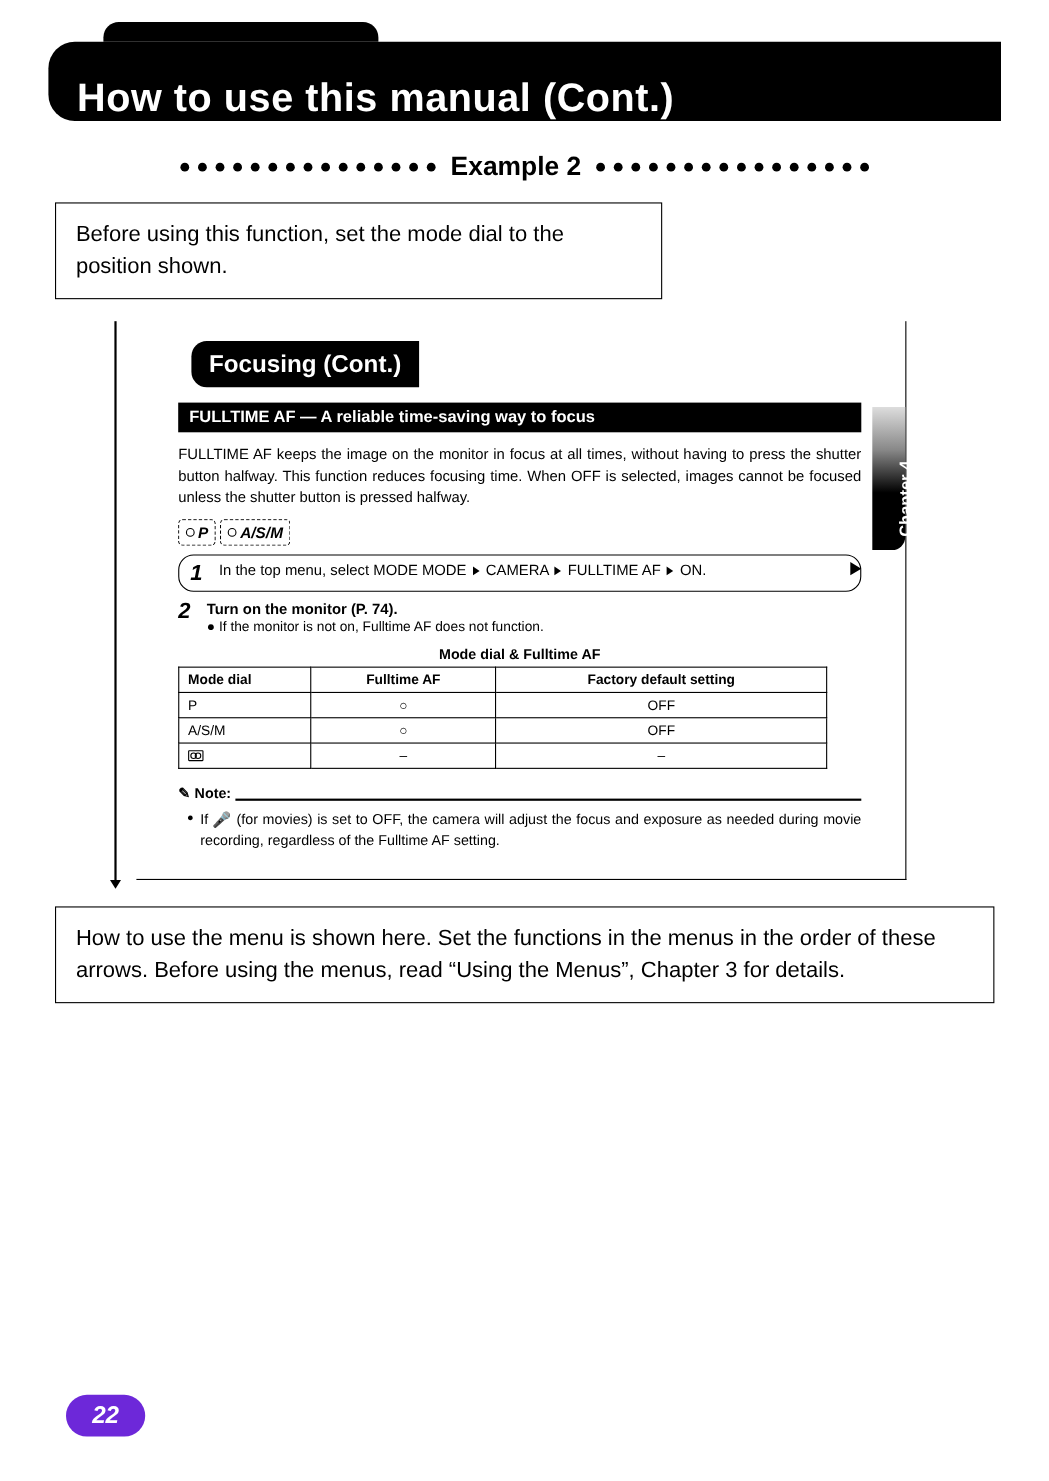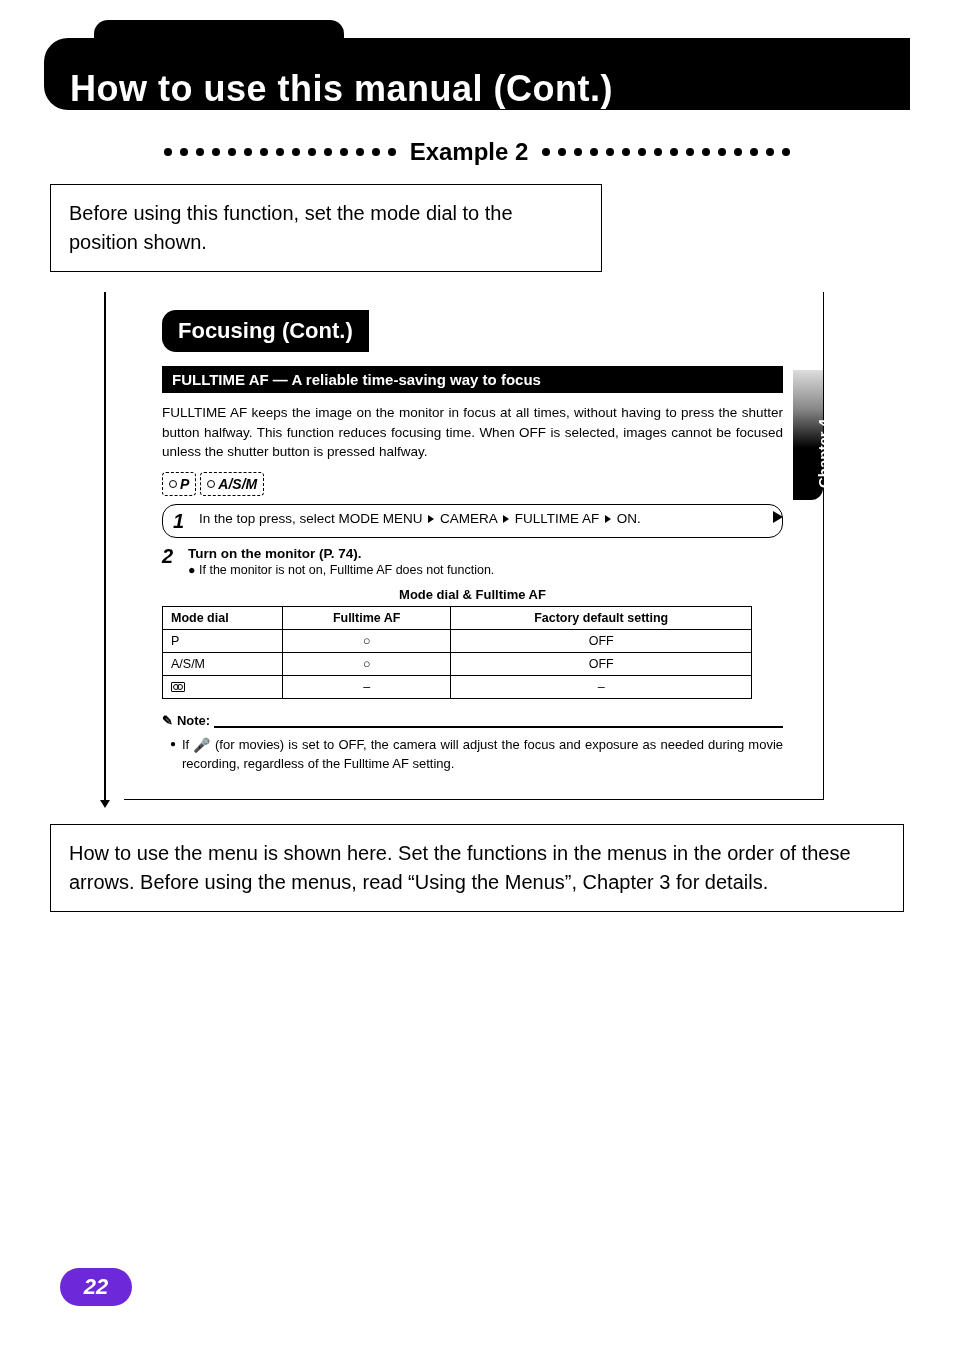--- a/index.html
+++ b/index.html
@@ -123,21 +123,21 @@
   .focusing-band {
     background:#000;
     color:#fff;
     font-family: Arial Black, Arial, sans-serif;
     font-weight:900;
     font-size:22px;
     padding:8px 16px;
     display:inline-block;
     border-bottom-left-radius:14px;
     border-top-left-radius:14px;
-    margin-left:20px;
+    margin-left:32px;
   }
   .sub-band {
     background:#000;
     color:#fff;
     font-weight:700;
     font-size:15px;
     padding:5px 10px;
     margin:14px 20px 10px 20px;
   }
   .sub-desc {
@@ -409,21 +409,21 @@
               <span class="mode-circ"></span>
               <span>A/S/M</span>
             </span>
         </div>
 
         <div class="step1-wrap">
           <div class="arrow-out"></div>
           <div class="step" style="margin:0;">
             <div class="step-num">1</div>
             <div class="step-body bold">
-              <span>In the top press, select MODE MENU</span>
+              <span>In the top menu, select MODE MODE</span>
               <span class="menuarrow"></span>
               <span>CAMERA</span>
               <span class="menuarrow"></span>
               <span>FULLTIME AF</span>
               <span class="menuarrow"></span>
               <span>ON.</span>
             </div>
           </div>
         </div>
 

